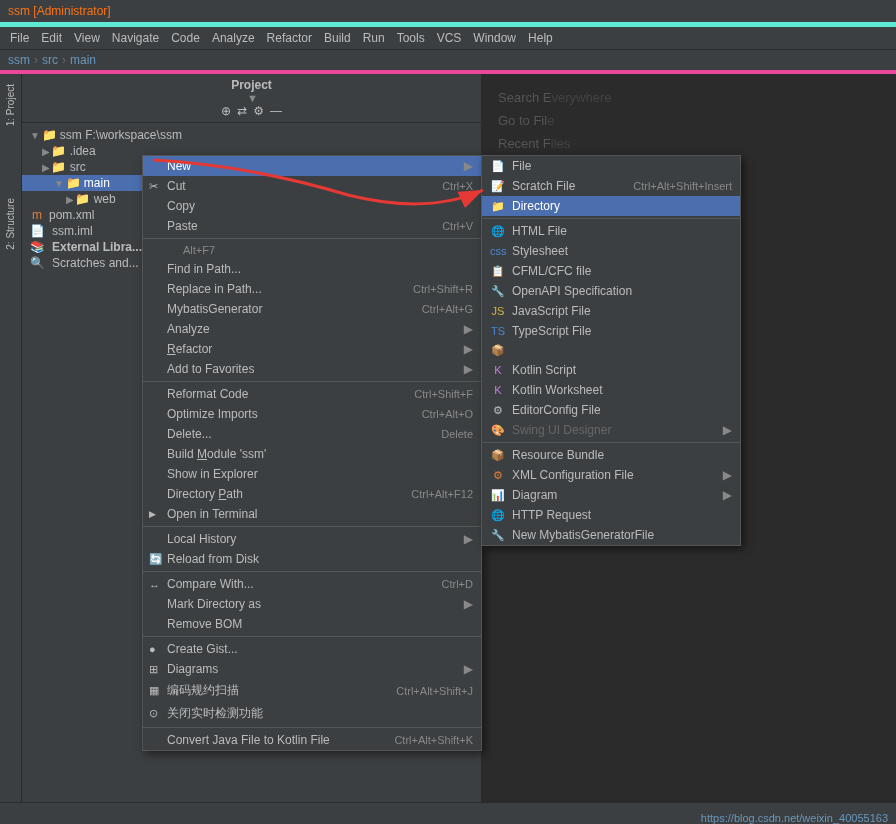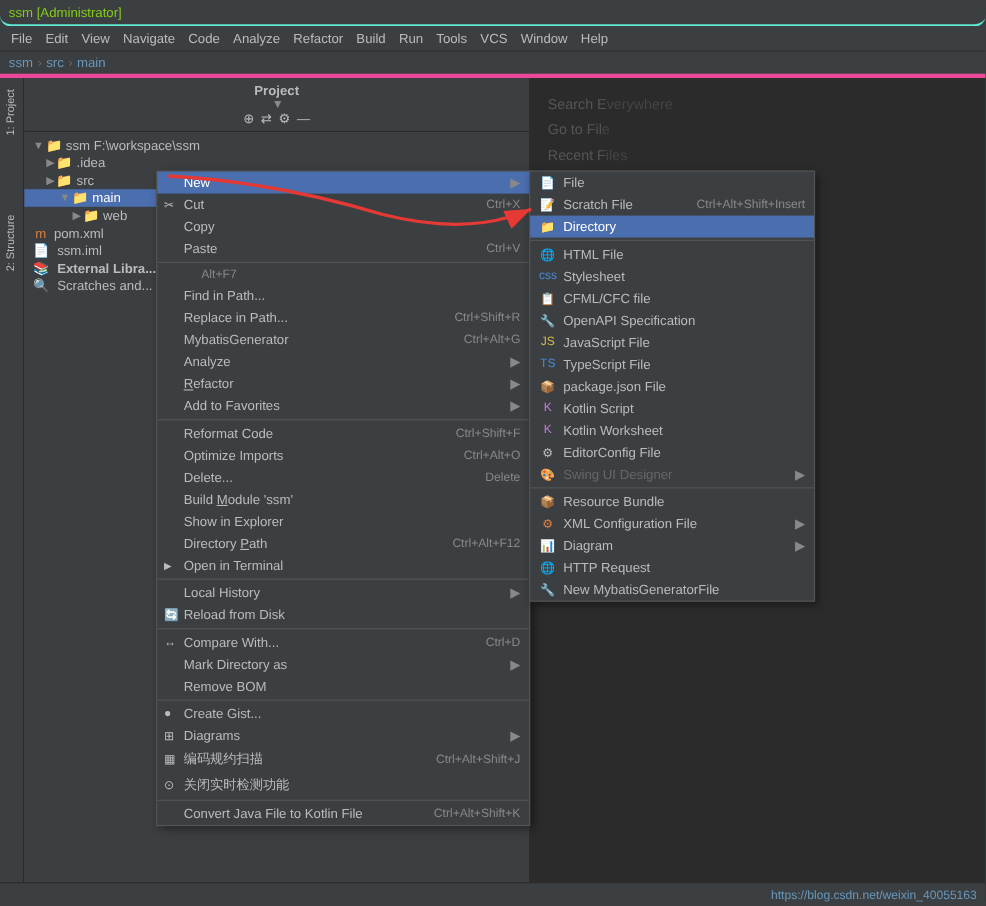--- a/index.html
+++ b/index.html
@@ -9,25 +9,24 @@
       background: #3c3f41;
       width: 896px;
       height: 824px;
       overflow: hidden;
       position: relative;
     }
 
     
     .title-bar {
       background: #3c3f41;
-      color: #84cc16;
+      color: #f97316;
       padding: 4px 8px;
       font-size: 12px;
-      border-bottom: 2px solid #5eead4;
-      border-radius: 10px;
+      border-bottom: 5px solid #5eead4;
     }
 
     
     .menu-bar {
       background: #3c3f41;
       display: flex;
       align-items: center;
       padding: 2px 4px;
       border-bottom: 1px solid #2b2b2b;
     }
@@ -209,21 +208,21 @@
     
     .status-bar {
       position: absolute;
       bottom: 0;
       left: 0;
       right: 0;
       height: 22px;
       background: #3c3f41;
       border-top: 1px solid #2b2b2b;
       display: flex;
-      align-items: center;
+      align-items: flex-end;
       justify-content: flex-end;
       padding: 0 8px;
       color: #6897bb;
       font-size: 11px;
     }
 
     
     .icon-folder { color: #d4a017; }
     .icon-xml { color: #cc7832; }
     .icon-pom { color: #e07d3c; }
@@ -498,21 +497,20 @@
   <div class="submenu-item">
     <span class="submenu-icon" style="color:#d4b847;">JS</span>
     <span class="submenu-label">JavaScript File</span>
   </div>
   <div class="submenu-item">
     <span class="submenu-icon" style="color:#4b89d4;">TS</span>
     <span class="submenu-label">TypeScript File</span>
   </div>
   <div class="submenu-item">
     <span class="submenu-icon">📦</span>
-    <span class="submenu-label">package.json File</span>
   </div>
   <div class="submenu-item">
     <span class="submenu-icon" style="color:#c57ae0;">K</span>
     <span class="submenu-label">Kotlin Script</span>
   </div>
   <div class="submenu-item">
     <span class="submenu-icon" style="color:#c57ae0;">K</span>
     <span class="submenu-label">Kotlin Worksheet</span>
   </div>
   <div class="submenu-item">

